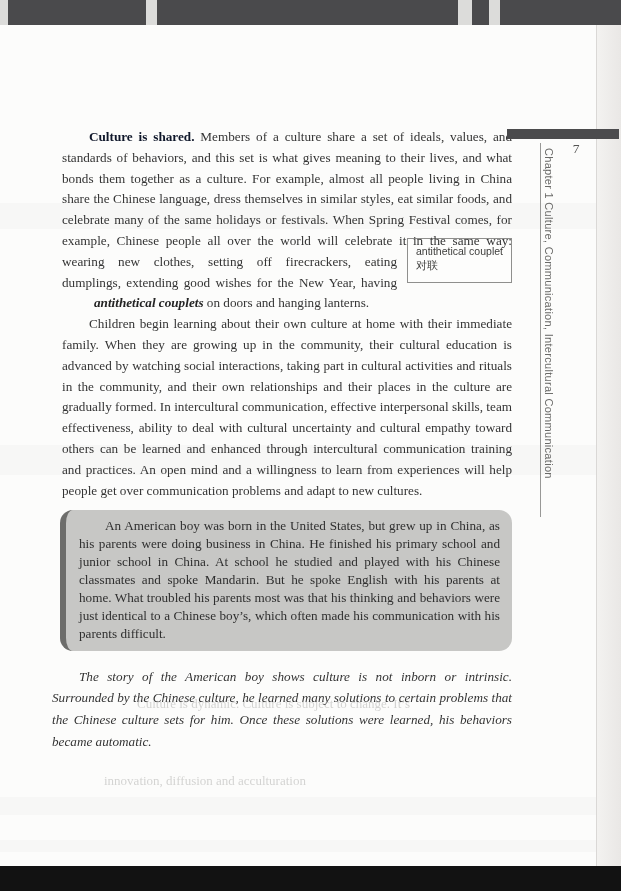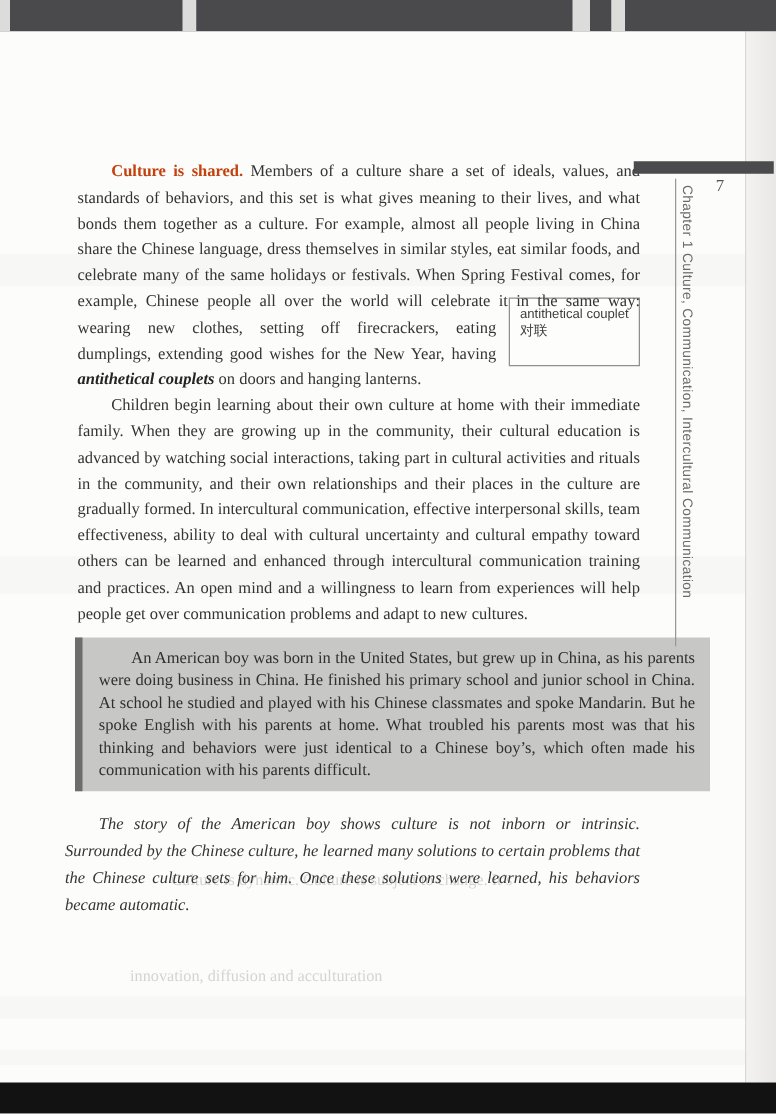--- a/index.html
+++ b/index.html
@@ -19,31 +19,31 @@
   .pagenum{position:absolute;left:560px;top:141px;width:32px;text-align:center;
            font:13.5px "Liberation Serif", serif;color:#555553;z-index:4;}
   .vrule{position:absolute;left:540px;top:143px;width:1px;height:374px;background:#989896;z-index:3;}
   .vtext{position:absolute;left:543px;top:148px;height:400px;writing-mode:vertical-rl;
          font:11px "Liberation Sans", sans-serif;color:#6a6a68;letter-spacing:.3px;
          white-space:nowrap;z-index:3;}
   
   .content{position:absolute;left:62px;top:127px;width:450px;z-index:2;}
   .content p{margin:0;text-align:justify;text-indent:27px;
              font-size:13.2px;line-height:20.8px;color:#343434;}
-  .lead{font-weight:bold;color:#c2410c;}
-  .emph{font-weight:bold;font-style:italic;color:#242424;}
+  .lead{font-weight:bold;color:#0f172a;}
+  .emph{font-weight:bold;font-style:italic;color:#242424;margin-left:32px;}
   
-  .couplet-box{float:right;width:105px;height:55px;margin:-14px 0 4px 10px;
+  .couplet-box{float:right;width:105px;height:45px;margin:-14px 0 4px 10px;
                border:1px solid #8f8f8d;background:#fdfdfc;box-sizing:border-box;
                padding:5px 7px 4px 8px;text-indent:0;text-align:left;}
   .couplet-box .g1{display:block;font:10.5px/1.35 "Liberation Sans", sans-serif;color:#3d3d3b;}
   .couplet-box .g2{display:block;font:11px/1.45 "Liberation Sans", sans-serif;color:#3d3d3b;}
   
-  .graybox{margin:9px 12px 0 -2px;width:508px;box-sizing:border-box;background:#c7c7c5;
-           border-left:6px solid #6d6d6b;padding:7px 12px 8px 13px;}
+  .graybox{margin:9px 12px 0 -2px;width:452px;box-sizing:border-box;background:#c7c7c5;
+           border-left:6px solid #6d6d6b;padding:7px 12px 8px 13px;border-radius:13px;}
   .graybox p{font-size:13.2px;line-height:17.9px;text-indent:26px;color:#2f2f2f;}
   .p-story{margin:15px 0 0 -10px !important;line-height:21.8px !important;font-style:italic;}
   
   .ghost{position:absolute;font:13px "Liberation Serif", serif;color:#b3b3b1;opacity:.55;
          filter:blur(.4px);white-space:nowrap;z-index:1;text-align:center;}
   .ghost-1{left:137px;top:696px;}
   .ghost-2{left:104px;top:773px;}
   .streak{position:absolute;left:0;width:621px;background:rgba(60,60,55,.022);z-index:0;}
   .streak-1{top:203px;height:26px;}
   .streak-2{top:445px;height:30px;}

